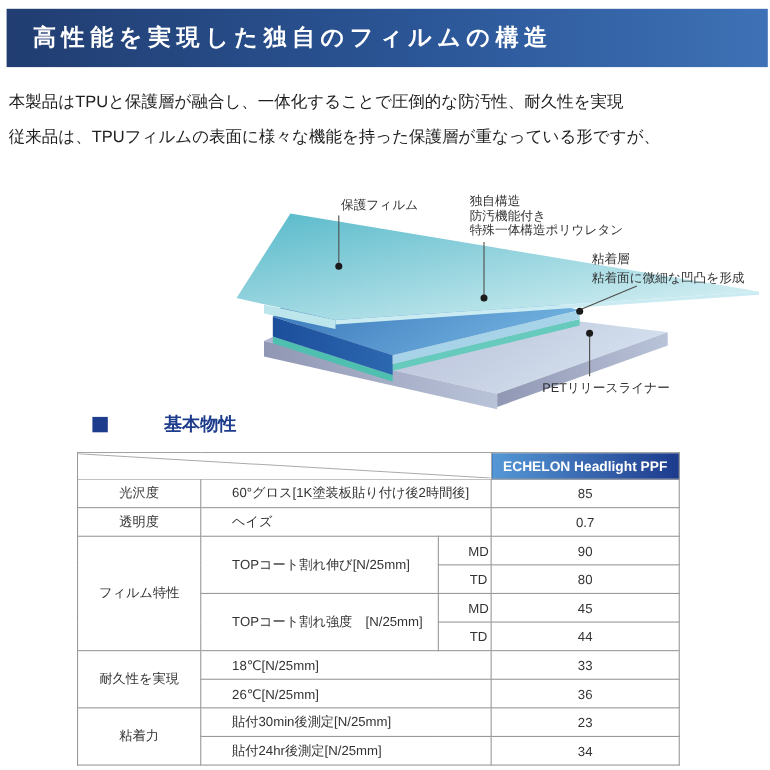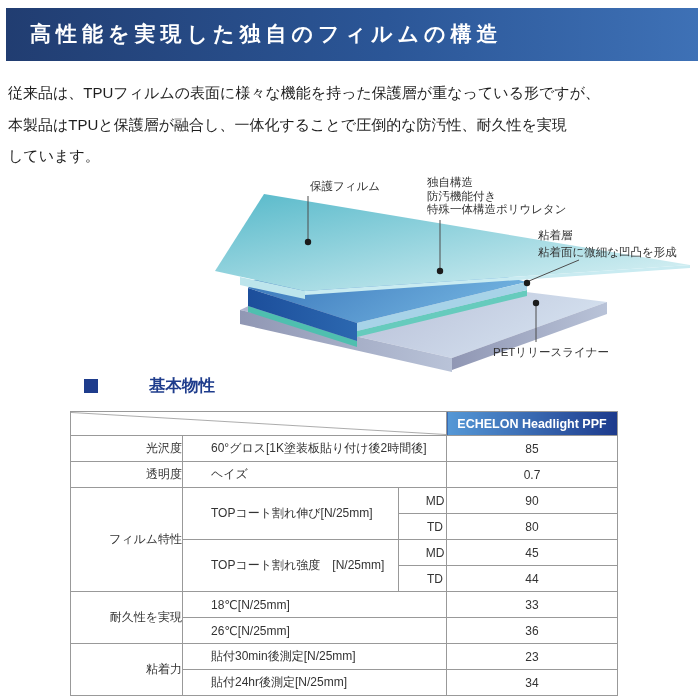--- a/index.html
+++ b/index.html
@@ -24,42 +24,41 @@
   
   .section-heading{position:absolute;left:84px;top:375px;display:flex;align-items:center;
     color:#1e3c8c;font-weight:700;font-size:16.5px;gap:43px;}
   .section-square{width:14px;height:14px;background:#1e3c8c;margin-right:8px;flex:none;}
 
   
   .props-table{position:absolute;left:70px;top:411px;border-collapse:collapse;table-layout:fixed;
     font-size:12px;color:#333;border-radius:28px;}
   .props-table td{border:1px solid #999;height:26px;padding:0;box-sizing:border-box;}
   .props-table tr.hdr td{height:24px;}
-  .props-table td.cat{padding-left:0;text-align:right;}
+  .props-table td.cat{padding-left:0;text-align:center;}
   .props-table td.test{padding-left:28px;text-align:left;}
   .props-table td.sub{text-align:center;padding-left:25px;}
   .props-table td.val{text-align:center;}
   .diag-cell{position:relative;background:#fff;}
   .diag-cell svg{position:absolute;left:0;top:0;width:100%;height:100%;display:block;}
   .prod-cell{background:linear-gradient(90deg,#5598d6 0%,#1d3a8c 100%);color:#fff;
     font-weight:700;font-size:12.5px;text-align:center;}
 </style>
 </head>
 <body>
 
 <div class="page">
 
   <div class="header-bar">
     <div class="header-title">高性能を実現した独自のフィルムの構造</div>
   </div>
 
   <div class="intro">
+    <div>本製品はTPUと保護層が融合し、一体化することで圧倒的な防汚性、耐久性を実現</div>
     <div>従来品は、TPUフィルムの表面に様々な機能を持った保護層が重なっている形ですが、</div>
-    <div>本製品はTPUと保護層が融合し、一体化することで圧倒的な防汚性、耐久性を実現</div>
-    <div>しています。</div>
   </div>
 
   <div class="diagram">
     <svg width="500" height="210" viewBox="0 0 500 210">
       <defs>
         <linearGradient id="gCyan" x1="0" y1="0" x2="1" y2="1">
           <stop offset="0" stop-color="#57b9ca"></stop>
           <stop offset="1" stop-color="#e2f5f7"></stop>
         </linearGradient>
         <linearGradient id="gBlue" x1="0" y1="0" x2="1" y2="0.6">

